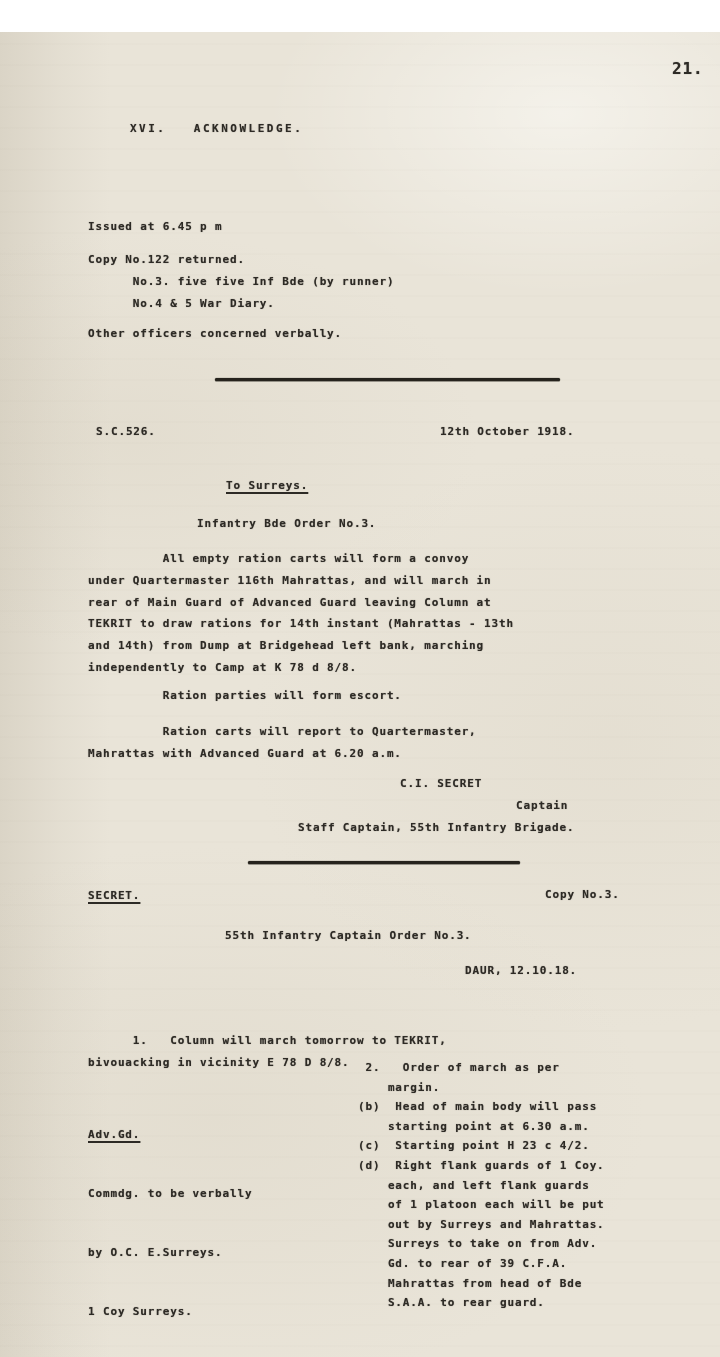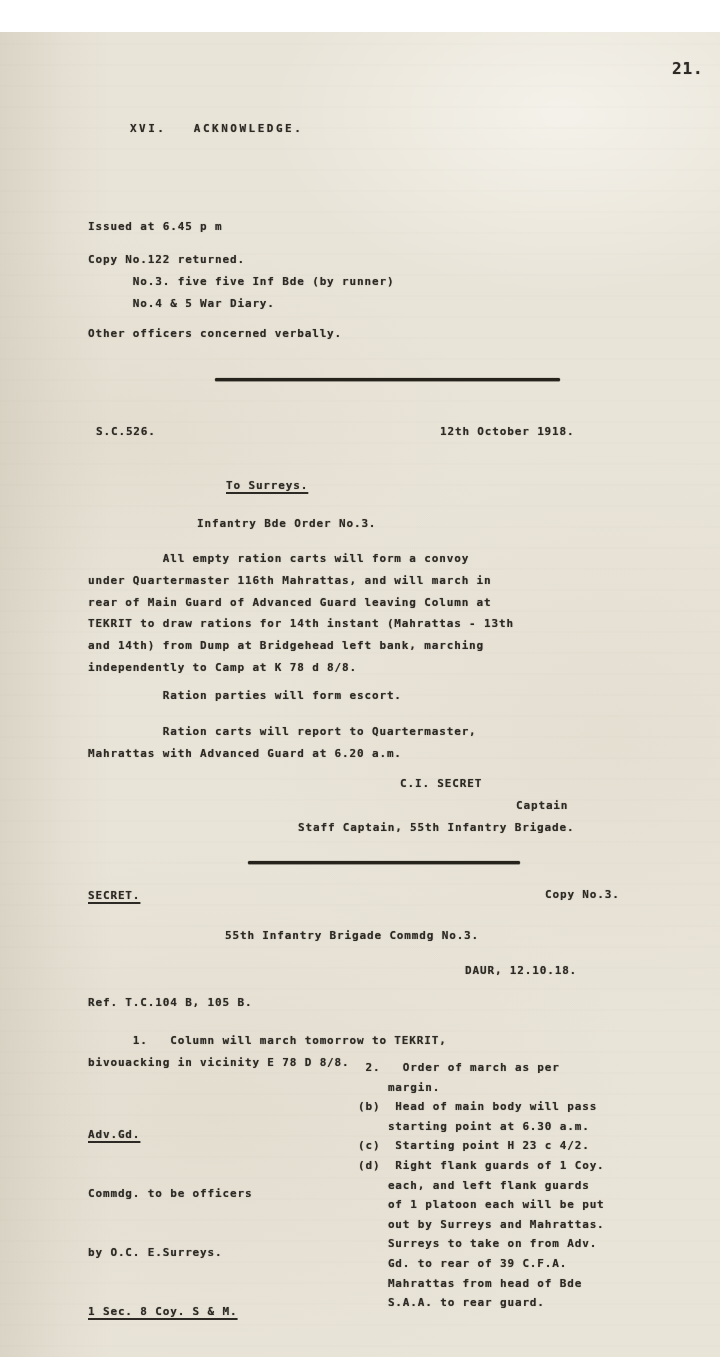--- a/index.html
+++ b/index.html
@@ -94,34 +94,32 @@
 
   <div class="t" style="left:400px; top:741px;">C.I. SECRET</div>
   <div class="t" style="left:516px; top:763px;">Captain</div>
   <div class="t" style="left:298px; top:785px;">Staff Captain, 55th Infantry Brigade.</div>
 
   <div class="divider" style="left:248px; top:829px; width:272px;"></div>
 
   <div class="t u" style="left:88px; top:853px;">SECRET.</div>
   <div class="t" style="left:545px; top:852px;">Copy No.3.</div>
 
-  <div class="t" style="left:225px; top:893px;">55th Infantry Brigade Commdg No.3.</div>
+  <div class="t" style="left:225px; top:893px;">55th Infantry Captain Order No.3.</div>
 
   <div class="t" style="left:465px; top:928px;">DAUR, 12.10.18.</div>
 
-  <div class="t" style="left:88px; top:960px;">Ref. T.C.104 B, 105 B.</div>
 
   <div class="t" style="left:88px; top:998px;">      1.   Column will march tomorrow to TEKRIT,
 bivouacking in vicinity E 78 D 8/8.</div>
 
   <div class="t col" style="left:88px; top:1054px;">
     <div class="ln u">Adv.Gd.</div>
-    <div class="ln">Commdg. to be officers</div>
+    <div class="ln">Commdg. to be verbally</div>
     <div class="ln">by O.C. E.Surreys.</div>
-    <div class="ln u">1 Sec. 8 Coy. S &amp; M.</div>
     <div class="ln">1 Coy Surreys.</div>
     
     
     
     
     
     
     
     
     

